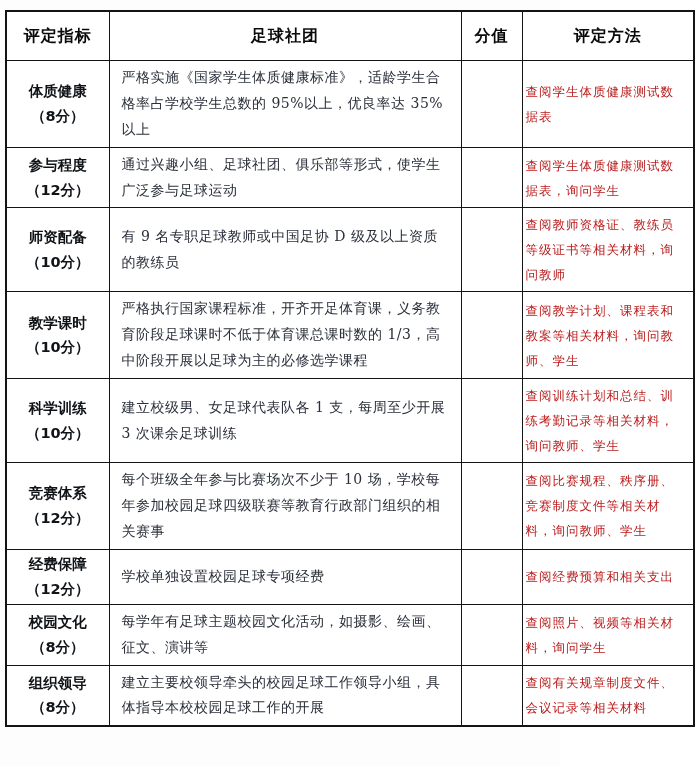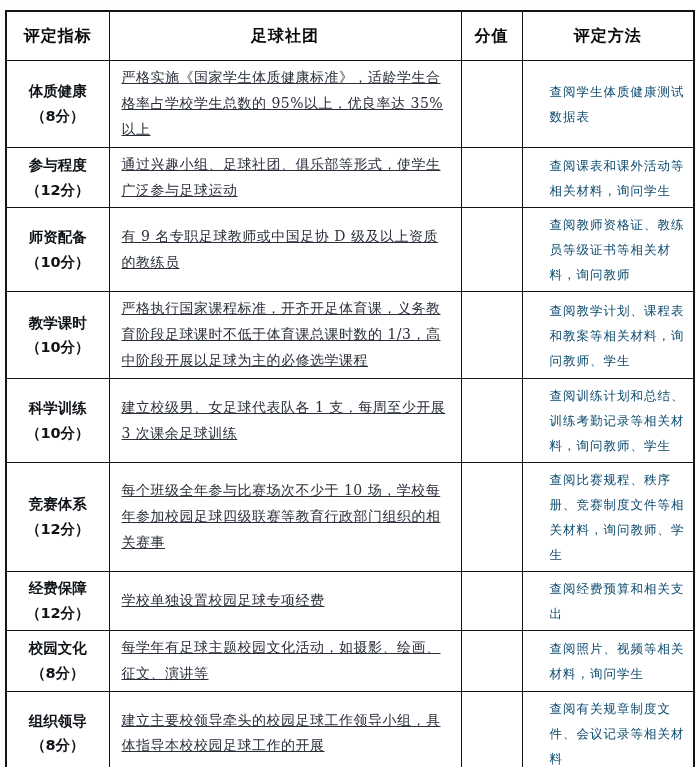--- a/index.html
+++ b/index.html
@@ -51,34 +51,33 @@
     padding: 2px 12px;
   }
   td.content {
     font-family: "DejaVu Serif", serif;
     font-size: 14px;
     color: #2a2f3a;
     text-align: left;
     padding: 4px 10px 4px 12px;
     line-height: 1.85;
     letter-spacing: 0.5px;
-    text-decoration: underline;
   }
   td.score {
     text-align: center;
     font-family: "DejaVu Serif", serif;
     font-size: 14px;
     color: #2a2f3a;
   }
   td.method {
     font-family: "DejaVu Serif", serif;
     font-size: 12.5px;
-    color: #0c4a6e;
+    color: #b91c1c;
     text-align: left;
-    padding: 4px 8px 4px 27px;
+    padding: 4px 8px 4px 3px;
     line-height: 2.0;
     letter-spacing: 1px;
   }
 </style>
 </head>
 <body>
 
 <div class="page">
   <table class="eval">
     <colgroup>
@@ -105,21 +104,21 @@
     <td class="score"></td>
     <td class="method">查阅学生体质健康测试数据表</td>
   </tr>
         <tr style="height: 55px; margin-left: 8px;">
     <td class="ind">
       <div class="ind-name">参与程度</div>
       <div class="ind-points">（12分）</div>
     </td>
     <td class="content">通过兴趣小组、足球社团、俱乐部等形式，使学生广泛参与足球运动</td>
     <td class="score"></td>
-    <td class="method">查阅课表和课外活动等相关材料，询问学生</td>
+    <td class="method">查阅学生体质健康测试数据表，询问学生</td>
   </tr>
         <tr style="height: 75px;">
     <td class="ind">
       <div class="ind-name">师资配备</div>
       <div class="ind-points">（10分）</div>
     </td>
     <td class="content">有 9 名专职足球教师或中国足协 D 级及以上资质的教练员</td>
     <td class="score"></td>
     <td class="method">查阅教师资格证、教练员等级证书等相关材料，询问教师</td>
   </tr>

